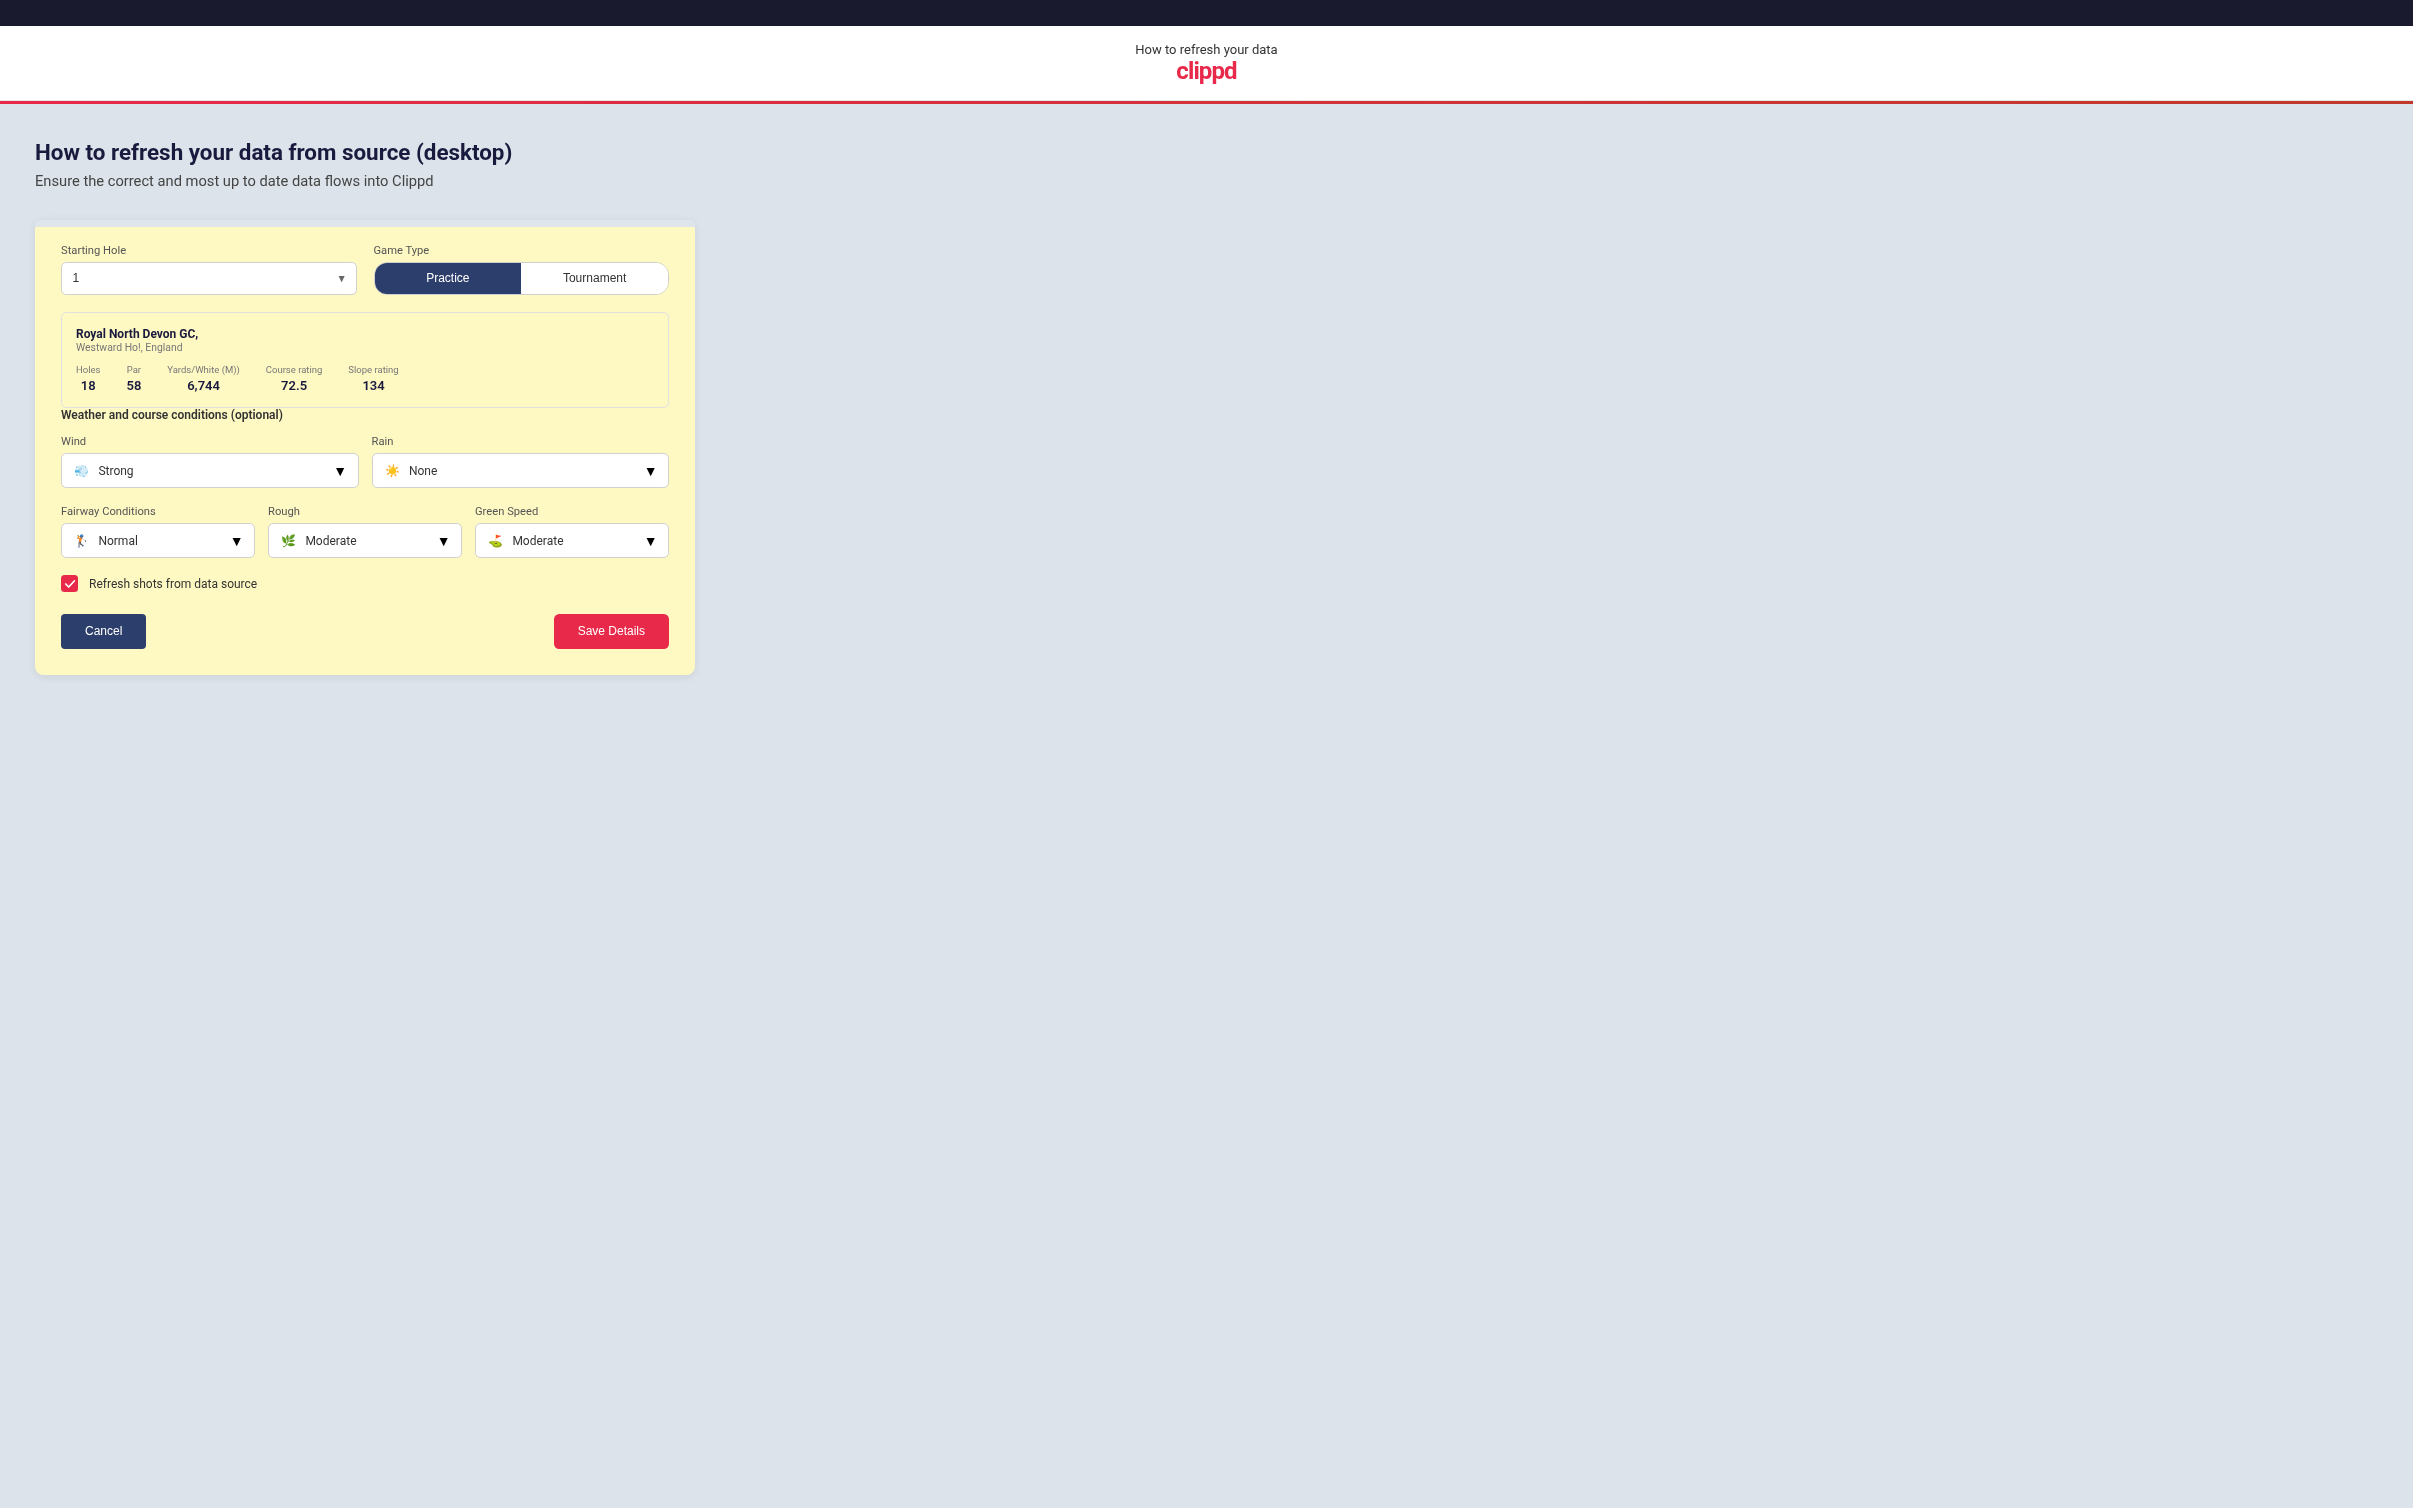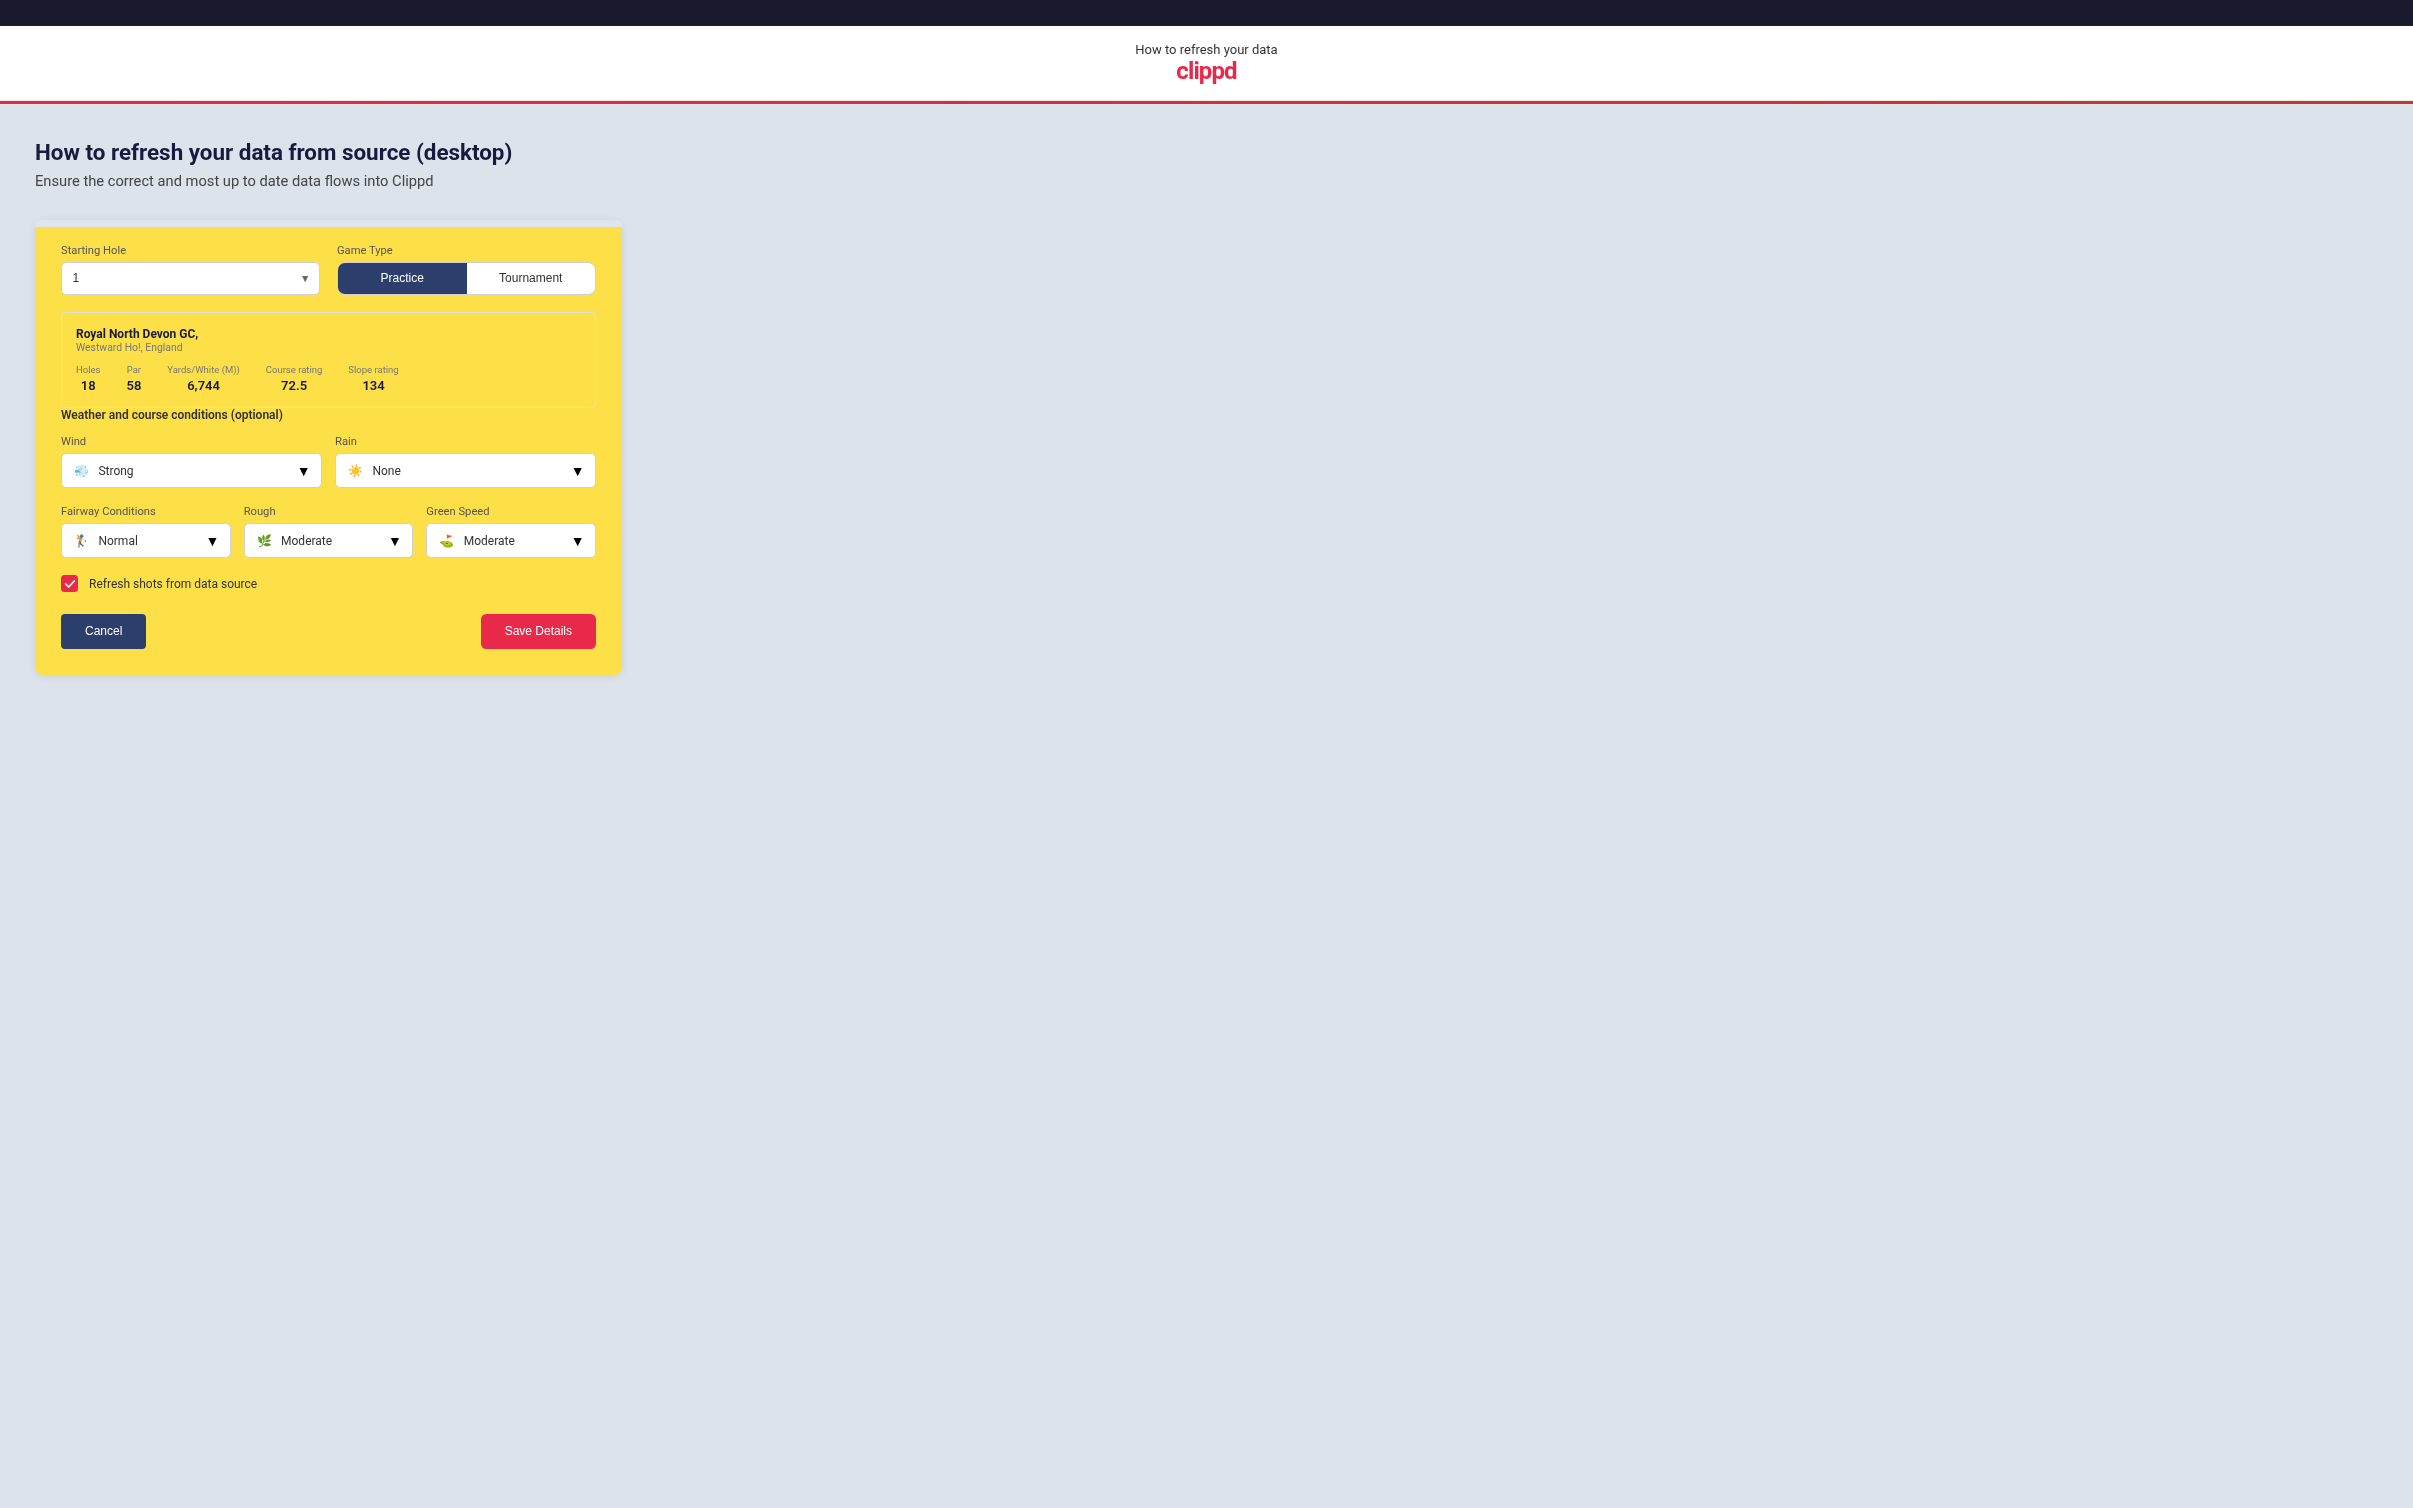--- a/index.html
+++ b/index.html
@@ -62,24 +62,24 @@
       margin-bottom: 30px;
     }
 
     .content-area {
       display: flex;
       gap: 35px;
       align-items: flex-start;
     }
 
     .card {
-      background: #fde047;
+      background: #fef9c3;
       border-radius: 8.6px;
       padding: 26px;
-      width: 587px;
+      width: 660px;
       flex-shrink: 0;
       box-shadow: 0 1.7px 8.6px rgba(0,0,0,0.08);
     }
 
     .card-top-strip {
       height: 7px;
       background: #e0e5ec;
       border-radius: 5.2px 5.2px 0 0;
       margin: -26px -26px 17px -26px;
     }
@@ -126,21 +126,21 @@
       top: 50%;
       transform: translateY(-50%);
       pointer-events: none;
       color: #666;
       font-size: 10.4px;
     }
 
     .game-type-buttons {
       display: flex;
       border: 0.9px solid #d0d0d0;
-      border-radius: 8px;
+      border-radius: 13px;
       overflow: hidden;
       align-items: flex-end;
     }
 
     .game-type-btn {
       flex: 1;
       padding: 8.6px;
       border: none;
       cursor: pointer;
       font-size: 12px;

